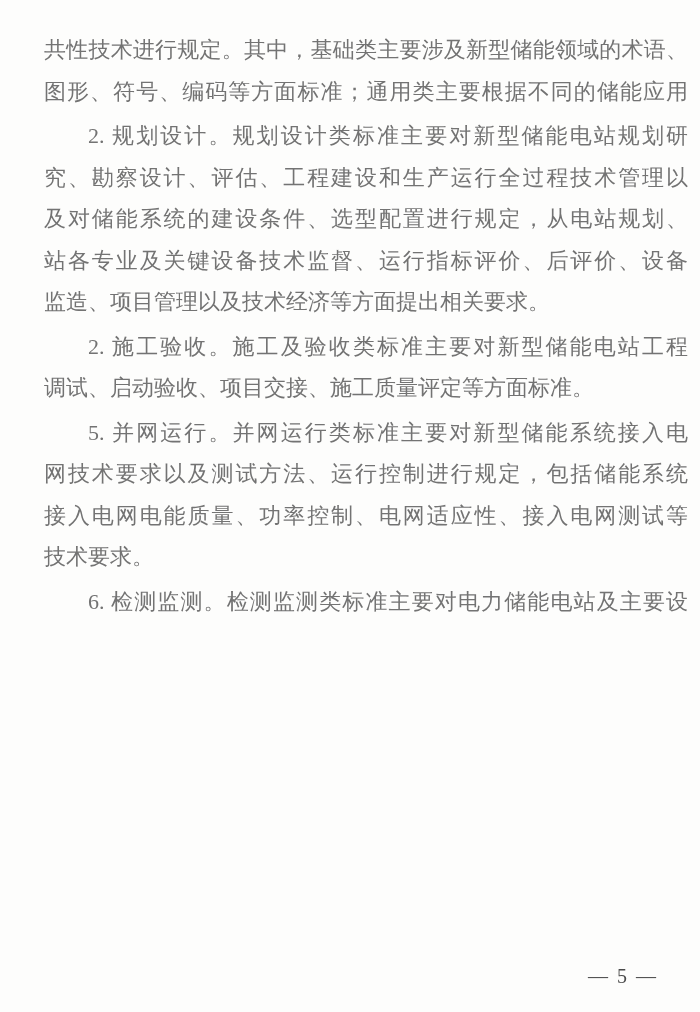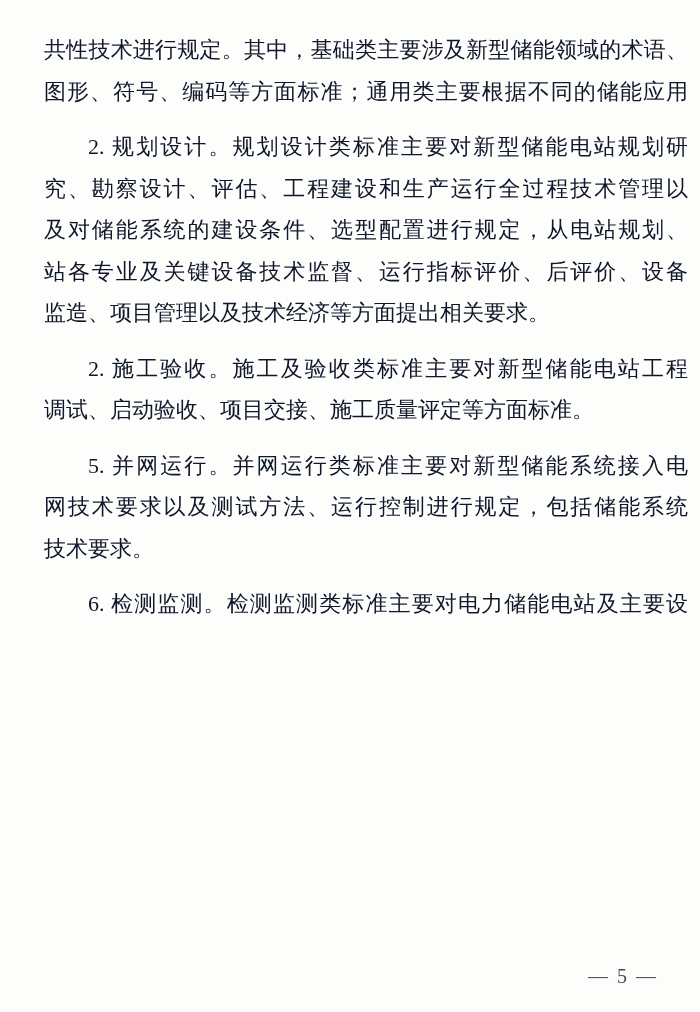--- a/index.html
+++ b/index.html
@@ -15,25 +15,25 @@
     overflow: hidden;
     font-family: "Liberation Serif", "DejaVu Serif", serif;
   }
   .content {
     position: absolute;
     left: 44px;
     top: 29px;
     width: 644px;
   }
   .para { margin: 0; }
-  .para + .para { margin-top: 14px; }
+  .para + .para { margin-top: 3px; }
   .line {
     font-size: 22px;
     line-height: 41.5px;
-    color: #0f172a;
+    color: #737373;
     text-align: left;
     letter-spacing: 0px;
   }
   .line.j {
     text-align: justify;
     text-align-last: justify;
   }
   .para.indent .line:first-child {
     text-indent: 44px;
   }
@@ -64,20 +64,21 @@
         <div class="line j">站各专业及关键设备技术监督、运行指标评价、后评价、设备</div>
         <div class="line">监造、项目管理以及技术经济等方面提出相关要求。</div>
       </div>
       <div class="para indent">
         <div class="line j">2. 施工验收。施工及验收类标准主要对新型储能电站工程</div>
         <div class="line">调试、启动验收、项目交接、施工质量评定等方面标准。</div>
       </div>
       <div class="para indent">
         <div class="line j">5. 并网运行。并网运行类标准主要对新型储能系统接入电</div>
         <div class="line j">网技术要求以及测试方法、运行控制进行规定，包括储能系统</div>
+        <div class="line j">接入电网电能质量、功率控制、电网适应性、接入电网测试等</div>
         <div class="line">技术要求。</div>
       </div>
       <div class="para indent">
         <div class="line j">6. 检测监测。检测监测类标准主要对电力储能电站及主要设</div>
       </div>
     </div>
   <div class="footer">— 5 —</div>
 </div>
 
 </body></html>

